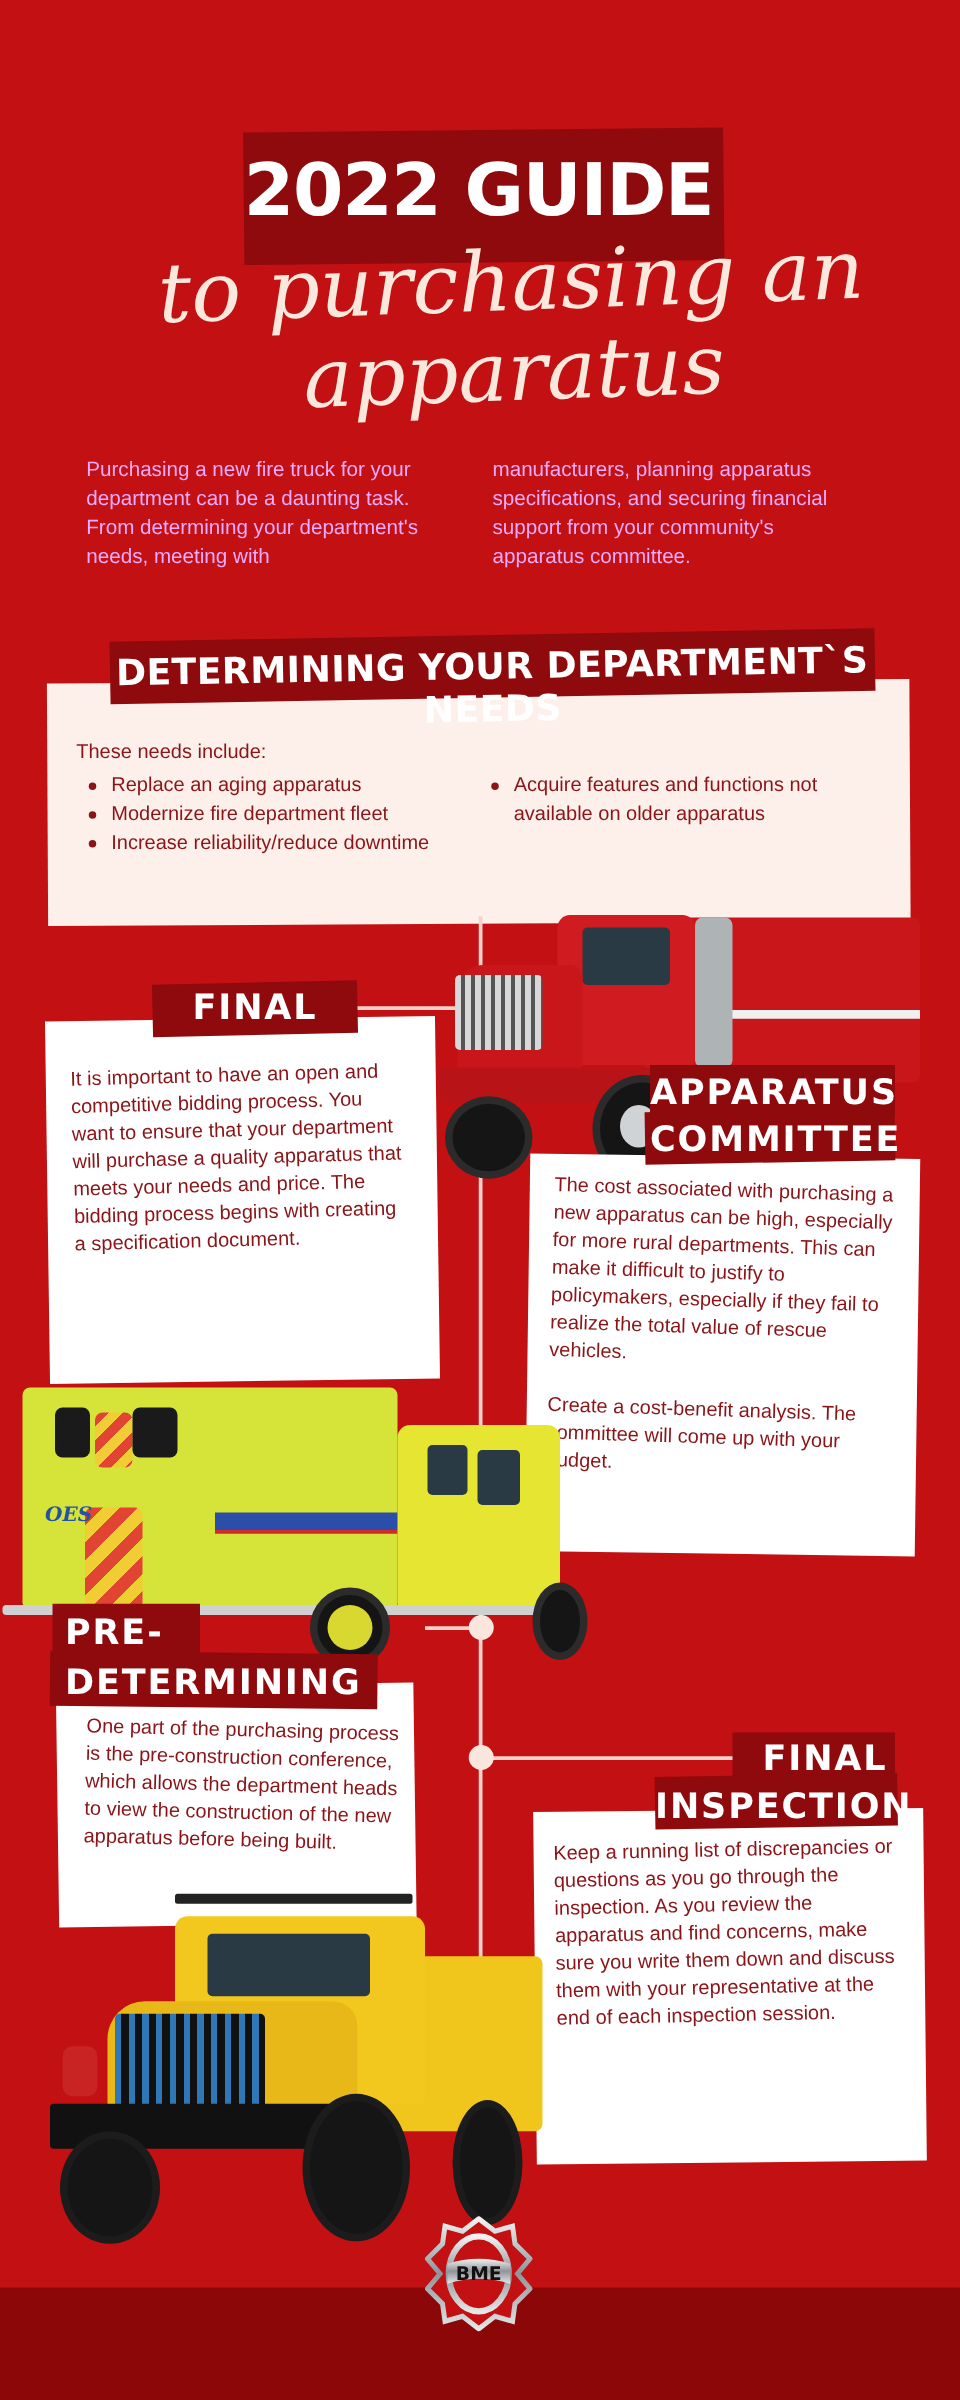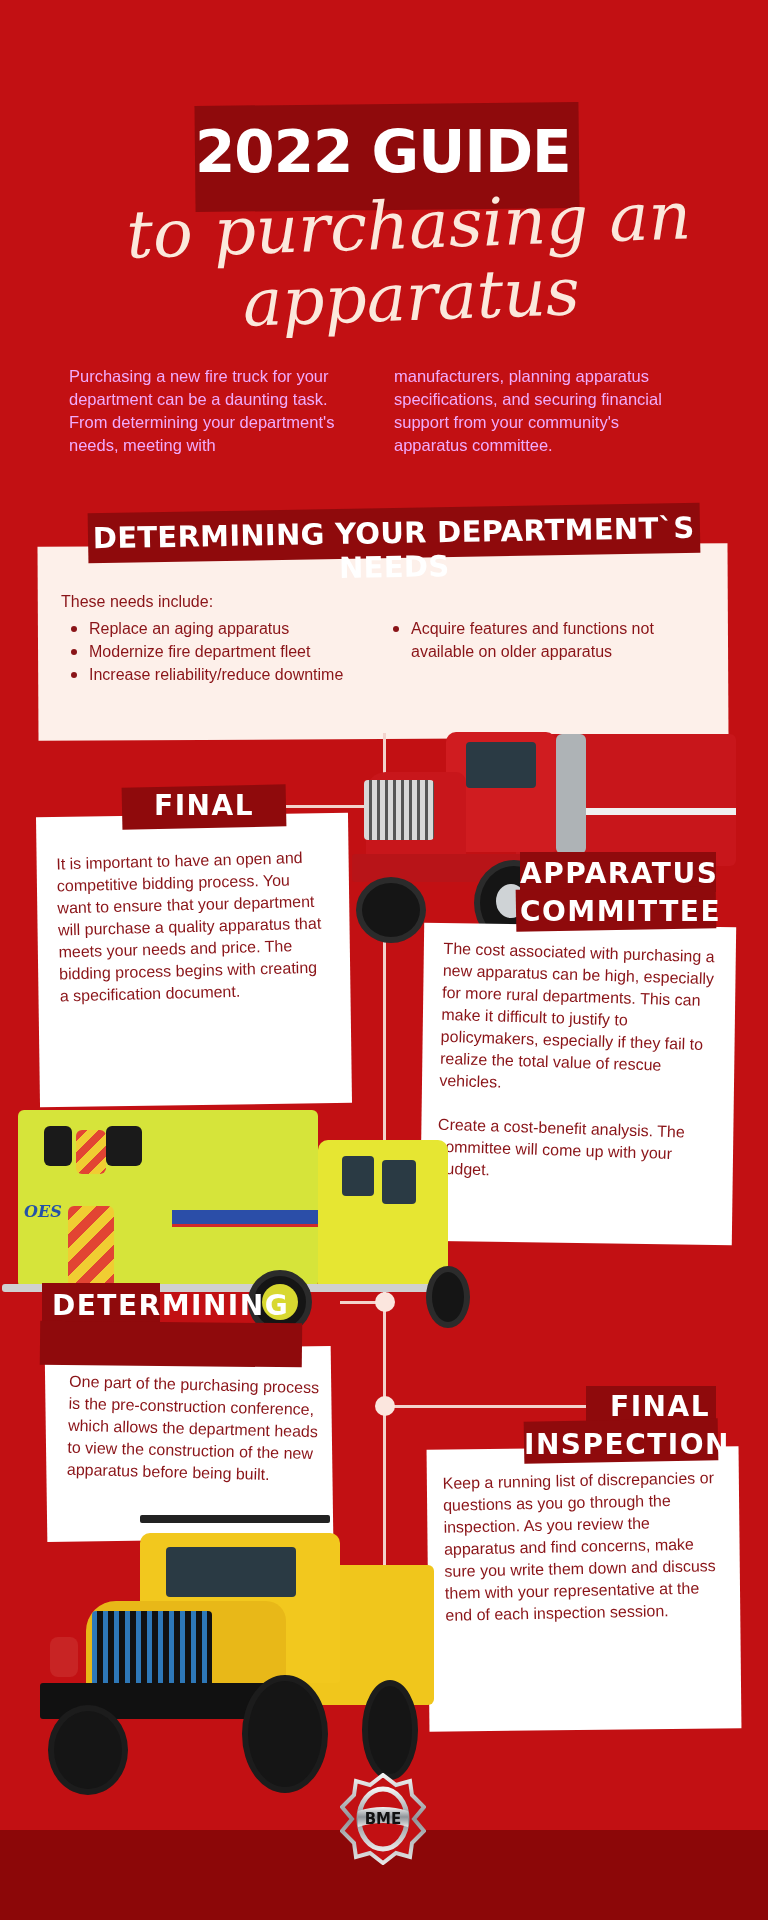--- a/index.html
+++ b/index.html
@@ -164,34 +164,35 @@
 </div>
 
 <div class="truck" style="left:2px; top:1098px; width:478px; height:222px;">
   <div class="body" style="left:16px; top:12px; width:300px; height:178px; background:#d6e43a;"></div>
   <div class="stripe" style="left:170px; top:112px; width:240px; height:14px; background:#2b4ea8;"></div>
   <div class="stripe" style="left:170px; top:126px; width:240px; height:3px; background:#d02a2a;"></div>
   <div class="body" style="left:66px; top:108px; width:46px; height:82px; background:repeating-linear-gradient(135deg,#e24433 0 10px,#f0cd32 10px 20px);"></div>
   <div class="body" style="left:74px; top:32px; width:30px; height:44px; background:repeating-linear-gradient(135deg,#e24433 0 8px,#f0cd32 8px 16px);"></div>
   <div class="body" style="left:42px; top:28px; width:28px; height:40px; background:#1a1a1a;"></div>
   <div class="body" style="left:104px; top:28px; width:36px; height:40px; background:#1a1a1a;"></div>
-  <div style="position:absolute; left:22px; top:104px; font-family:'DejaVu Serif',serif; font-style:italic; font-weight:bold; font-size:16px; color:#2452a8;">OES</div>
+  <div style="position:absolute; left:34px; top:104px; font-family:'DejaVu Serif',serif; font-style:italic; font-weight:bold; font-size:16px; color:#2452a8;">OES</div>
   <div class="cab" style="left:316px; top:42px; width:130px; height:148px; background:#e6e632;"></div>
   <div class="window" style="left:340px; top:58px; width:32px; height:40px;"></div>
   <div class="window" style="left:380px; top:62px; width:34px; height:44px;"></div>
   <div class="bumper" style="left:0px; top:186px; width:440px; height:8px; background:#d0d0d0;"></div>
   <div class="wheel" style="left:246px; top:172px; width:64px; height:64px;"></div>
   <div class="hub" style="left:260px; top:186px; width:36px; height:36px; background:#d8d830;"></div>
   <div class="wheel" style="left:424px; top:168px; width:44px; height:62px;"></div>
 </div>
 
 <div class="card" style="left:46px; top:1348px; width:286px; height:192px; transform:rotate(-0.8deg);"></div>
 <div class="label-box" style="left:42px; top:1283px; width:118px; height:44px;"></div>
 <div class="label-box" style="left:40px; top:1322px; width:262px; height:44px; transform:rotate(0.6deg);"></div>
 <div class="label-text" style="left:52px; top:1286px; width:250px; line-height:40px;">
+  <div>PRE-</div>
   <div>DETERMINING</div>
 </div>
 <div class="card-text" style="left:68px; top:1374px; width:250px; transform:rotate(1.5deg);">One part of the purchasing process is the pre-construction conference, which allows the department heads to view the construction of the new apparatus before being built.</div>
 
 <div class="card" style="left:428px; top:1448px; width:312px; height:282px; transform:rotate(-0.6deg);"></div>
 <div class="label-box" style="left:586px; top:1386px; width:130px; height:42px;"></div>
 <div class="label-box" style="left:524px; top:1420px; width:194px; height:42px; transform:rotate(-1deg);"></div>
 <div class="label-text" style="left:524px; top:1388px; width:186px; text-align:right; line-height:38px;">
   <div>FINAL</div>
   <div>INSPECTION</div>

